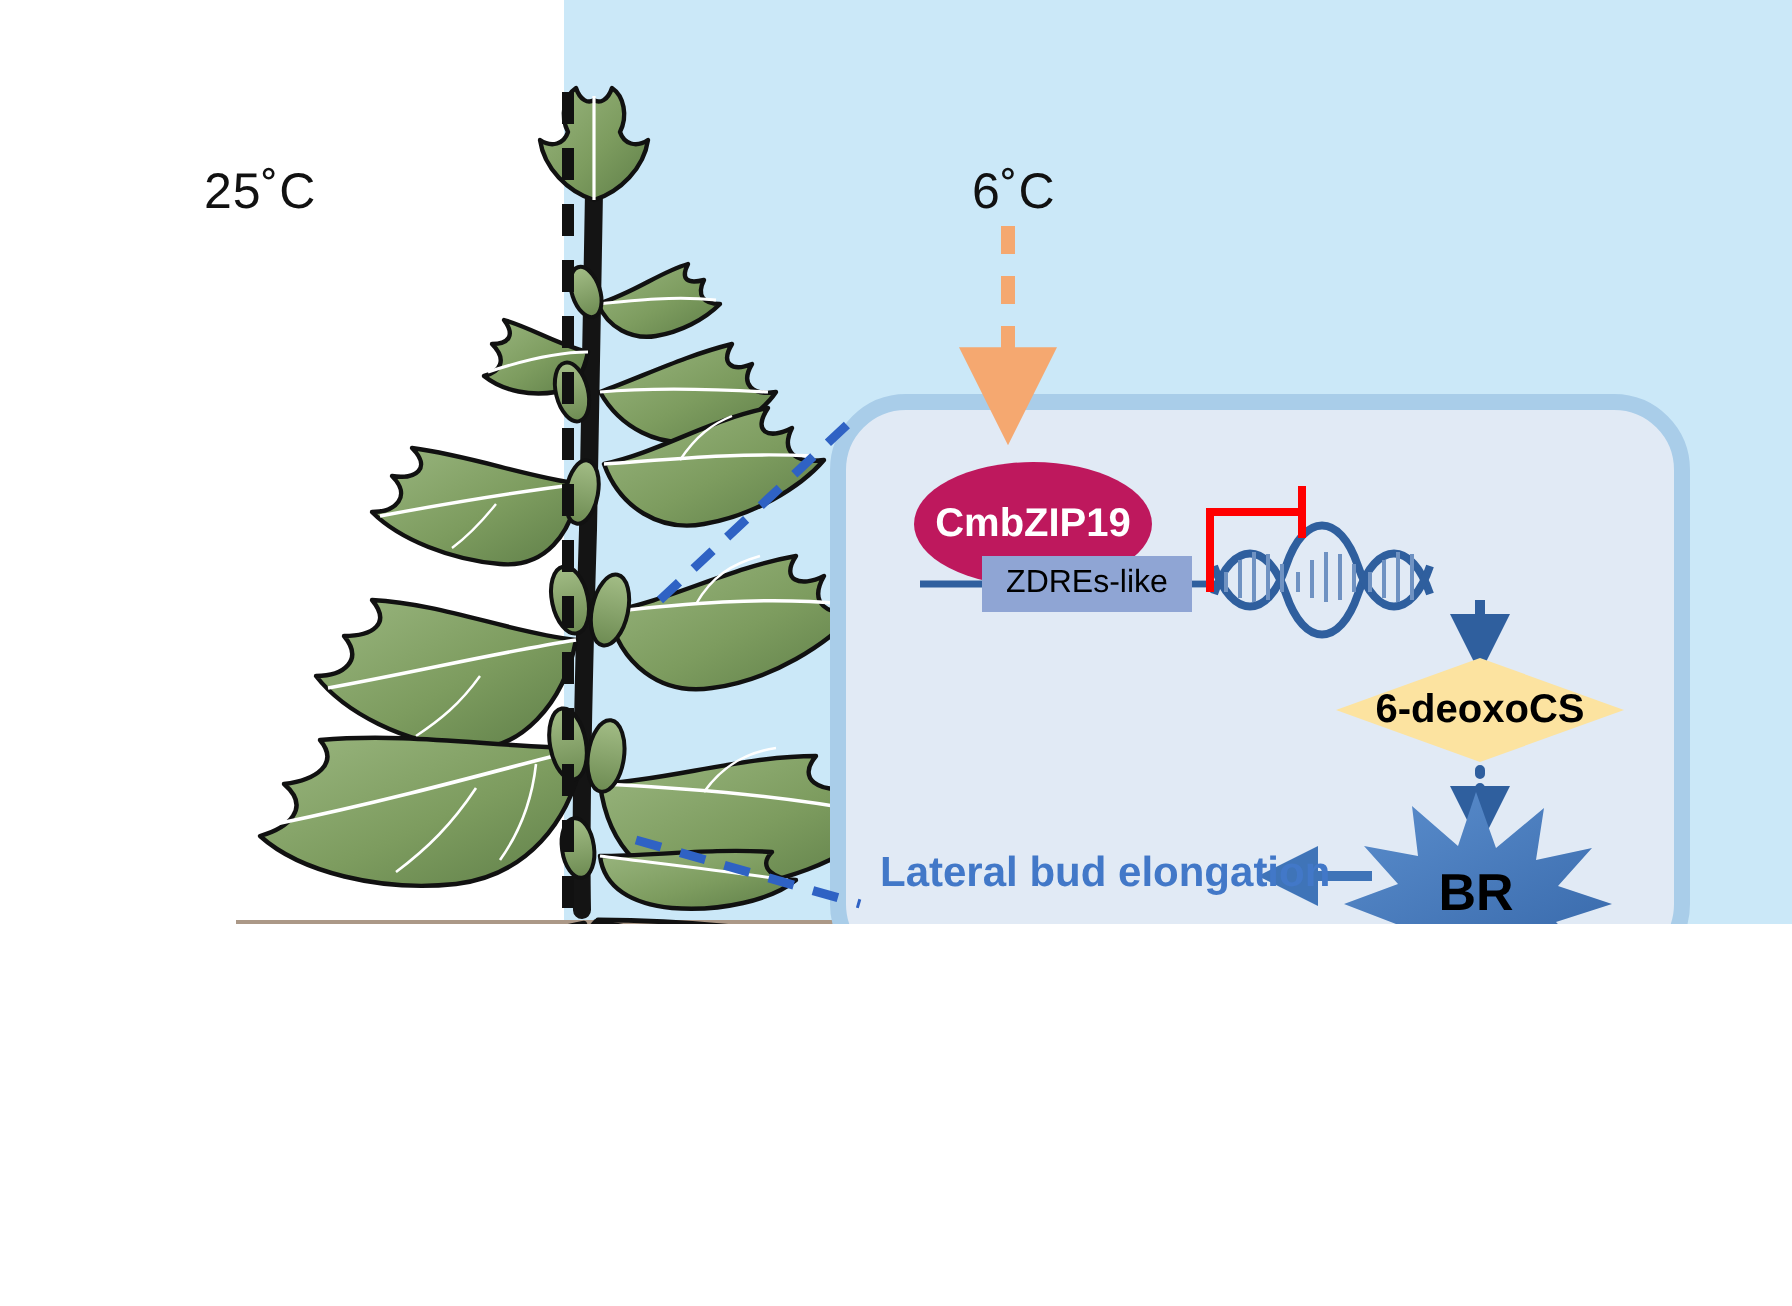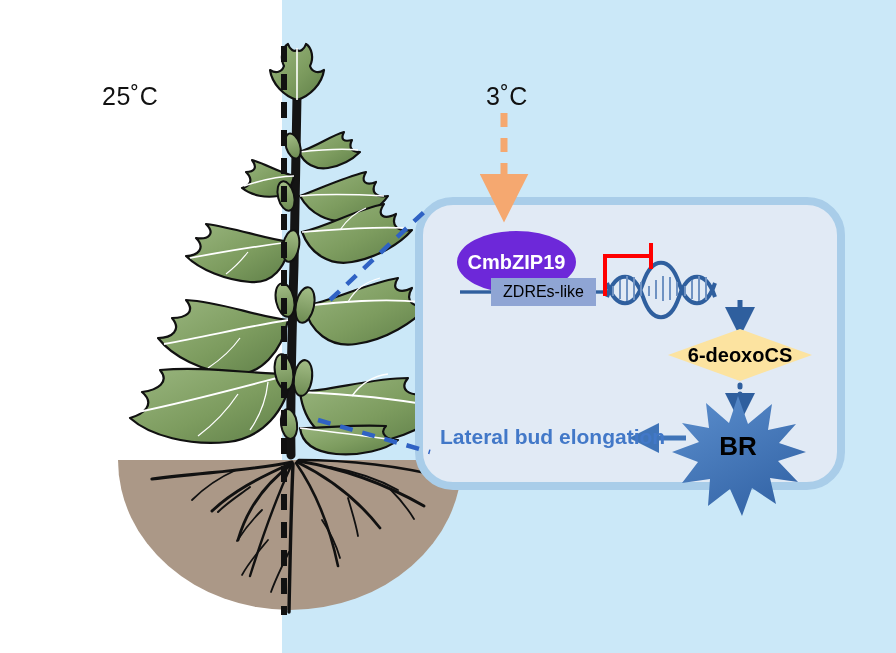--- a/index.html
+++ b/index.html
@@ -2,21 +2,21 @@
 <html><head>
 <meta charset="utf-8">
 <style>
   html,body{margin:0;padding:0;}
   body{
     width:896px;height:653px;
     background:#ffffff;
     font-family:"Liberation Sans", sans-serif;
     overflow:hidden;
   }
-  #stage{position:relative;width:896px;height:653px;overflow:hidden;}
+  #stage{position:relative;width:896px;height:462px;overflow:hidden;}
 
   
   .half{position:absolute;top:0;height:653px;}
   #half-warm{left:0;width:282px;background:#ffffff;}
   #half-cold{left:282px;width:614px;background:#cbe8f8;}
 
   
   .temp-label{
     position:absolute;
     font-size:25px;
@@ -40,21 +40,21 @@
     border:8px solid #a9cde9;
     border-radius:38px;
     box-sizing:border-box;
   }
 
   
   .node{position:absolute;display:flex;align-items:center;justify-content:center;}
 
   #tf-oval{
     left:457px;top:231px;width:119px;height:62px;
-    background:#6d28d9;border-radius:50%;
+    background:#be185d;border-radius:50%;
     color:#ffffff;font-weight:bold;font-size:20px;
     z-index:5;
   }
   #promoter-box{
     left:491px;top:278px;width:105px;height:28px;
     background:#8fa5d4;
     color:#000000;font-weight:normal;font-size:16px;
     z-index:6;
   }
   #gene-label{
@@ -206,21 +206,21 @@
       <ellipse cx="303" cy="378" rx="9" ry="18" transform="rotate(8 303 378)"></ellipse>
       <ellipse cx="289" cy="424" rx="8" ry="15" transform="rotate(-8 289 424)"></ellipse>
     </g>
 
     <g>
       <line x1="284" y1="46" x2="284" y2="615" stroke="#111111" stroke-width="6" stroke-dasharray="16 12" stroke-linecap="butt"></line>
     </g>
   </svg>
 
   <div class="temp-label" id="temp-warm">25˚C</div>
-  <div class="temp-label" id="temp-cold">3˚C</div>
+  <div class="temp-label" id="temp-cold">6˚C</div>
 
   <div id="cell-box"></div>
 
   <svg class="layer" id="pathway-layer" viewBox="0 0 896 653">
     <defs>
       <marker id="arrow-orange" markerWidth="7" markerHeight="7" refX="3.2" refY="3.5" orient="auto">
         <path d="M0 0 L7 3.5 L0 7 Z" fill="#f5a870"></path>
       </marker>
       <marker id="arrow-blue" markerWidth="6" markerHeight="6" refX="3" refY="3" orient="auto">
         <path d="M0 0 L6 3 L0 6 Z" fill="#2f5f9e"></path>

